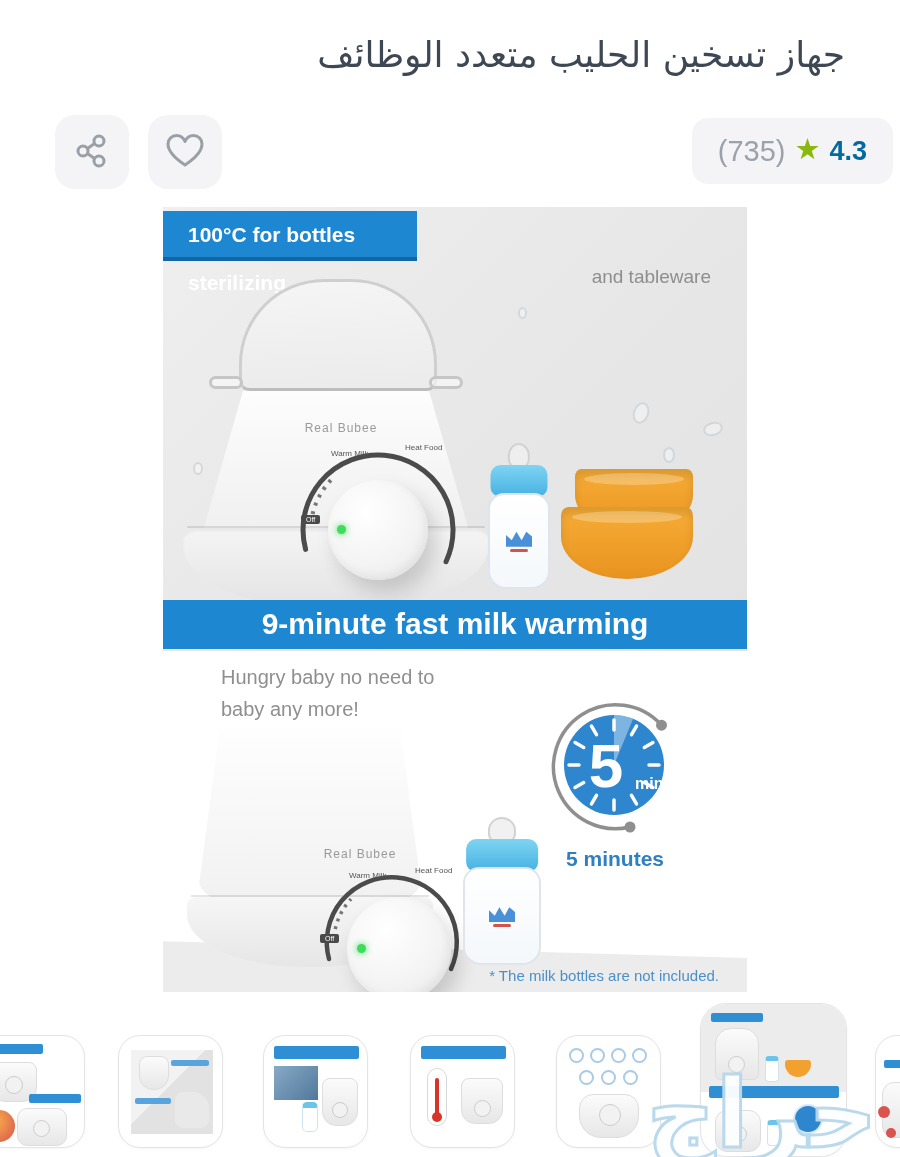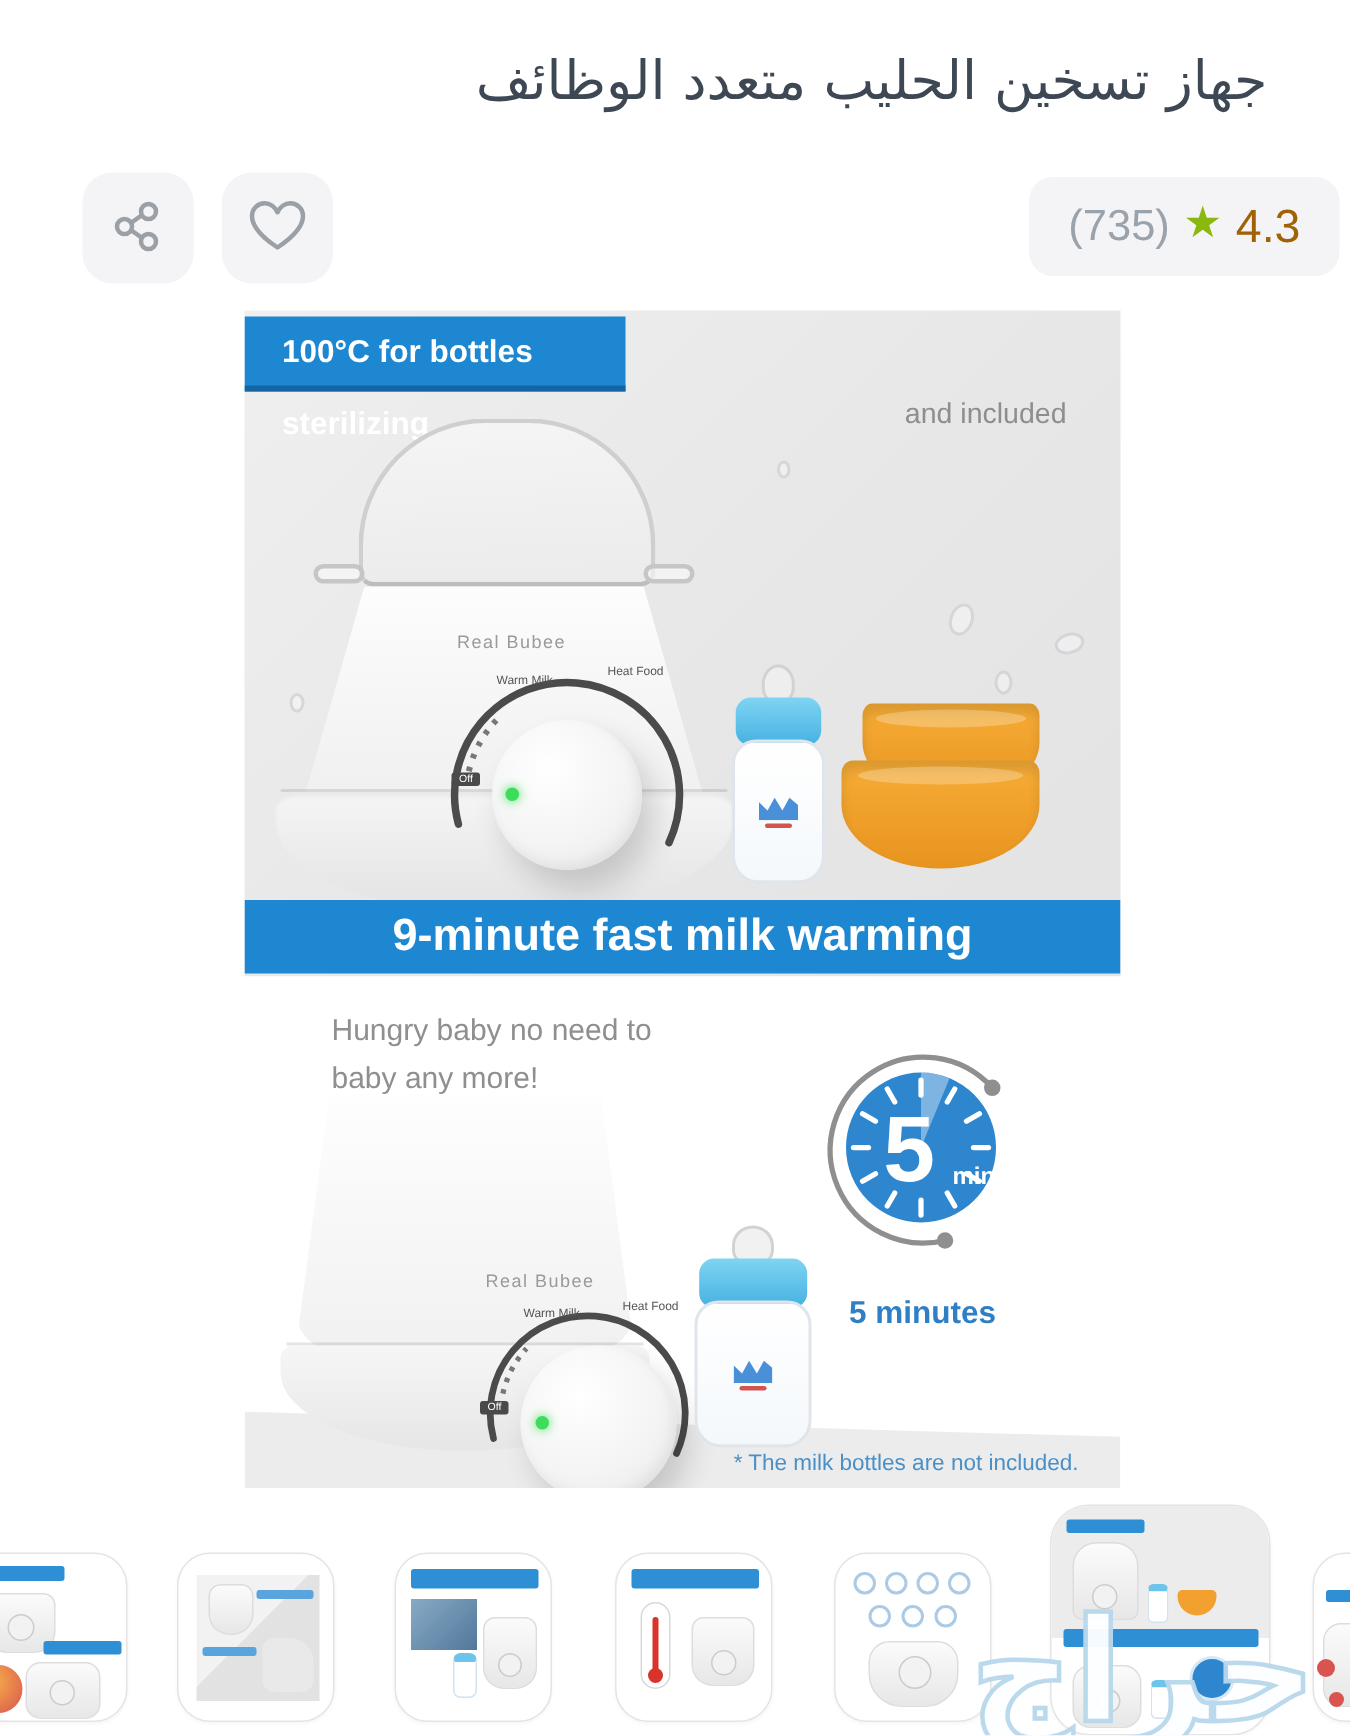--- a/index.html
+++ b/index.html
@@ -11,21 +11,21 @@
     font-size:36px; color:#3e4854; font-weight:normal; font-family:"DejaVu Sans","Liberation Sans",sans-serif; }
   .actions-row { position:absolute; top:115px; left:0; right:0; height:74px;margin-left:20px; }
   .icon-btn { position:absolute; width:74px; height:74px; border:none; border-radius:20px; background:#f4f4f6; cursor:pointer;
     display:flex; align-items:center; justify-content:center; }
   .icon-btn.share { left:35px; top:0; }
   .icon-btn.heart { left:128px; top:0; }
   .rating-badge { position:absolute; right:7px; top:3px; height:66px; background:#f4f4f6; border-radius:16px;
     display:flex; flex-direction:row; align-items:center; padding:0 26px; gap:9px; cursor:pointer; }
   .rating-count { font-size:29px; color:#9aa2ac; }
   .rating-star { font-size:29px; color:#8bb80e; line-height:1; position:relative; top:-2px; }
-  .rating-value { font-size:31px; color:#a16207; font-weight:normal; }
+  .rating-value { font-size:27px; color:#0369a1; font-weight:bold; }
 
   
   .slide { position:absolute; left:163px; width:584px; overflow:hidden; cursor:pointer; }
   .slide1 { top:207px; height:444px; background:linear-gradient(135deg,#efefef 0%,#e7e7e7 55%,#e3e3e3 100%); }
   .slide2 { top:651px; height:341px; background:#ffffff; }
 
   .banner-top { position:absolute; left:0; top:4px; width:254px; height:50px; background:#1e87d2;
     border-bottom:4px solid #1565a5; color:#fff; font-weight:bold; font-size:21px; line-height:48px; padding-left:25px; }
   .caption1 { position:absolute; left:318px; top:55px; width:230px; text-align:right;
     color:#8e8e8e; font-size:19px; line-height:1.55; }
@@ -78,39 +78,39 @@
   
   .bowl { position:absolute; background:linear-gradient(180deg,#f6ad37,#e8931f);
     border-radius:10px 10px 90px 90px / 12px 12px 58px 58px; box-shadow:inset 0 6px 8px rgba(0,0,0,.12); }
   .bowl.back { left:412px; top:262px; width:118px; height:64px; }
   .bowl.front { left:398px; top:300px; width:132px; height:72px; }
   .bowl-rim { position:absolute; left:8%; top:4px; width:84%; height:12px; background:rgba(255,255,255,.25); border-radius:50%; }
 
   .splash { position:absolute; border:2px solid rgba(190,195,200,.55); background:rgba(255,255,255,.35); border-radius:50%; }
 
   
-  .caption2 { position:absolute; left:58px; top:20px; color:#8f8f8f; font-size:20px; line-height:1.6; }
+  .caption2 { position:absolute; left:58px; top:10px; color:#8f8f8f; font-size:20px; line-height:1.6; }
   .floor-band { position:absolute; left:0; bottom:0; width:100%; height:62px; background:#ececec;
     clip-path:polygon(0 18%,100% 45%,100% 100%,0 100%); }
   .device2 { position:absolute; left:24px; top:78px; width:246px; height:238px; }
   .body2 { position:absolute; left:10px; top:0; width:226px; height:172px;
     background:linear-gradient(180deg,#fefefe,#f1f1f1); clip-path:polygon(10% 0,90% 0,100% 100%,0% 100%);
     border-radius:28px; }
   .base2 { position:absolute; left:0; top:168px; width:246px; height:70px;
     background:linear-gradient(180deg,#f6f6f6,#e6e6e6); border-radius:10px 10px 120px 120px / 8px 8px 52px 52px; }
   .seam2 { position:absolute; left:4px; top:166px; width:238px; height:2px; background:rgba(0,0,0,.10); }
   .brand2 { left:118px; top:118px; width:110px; text-align:center; }
   .arc2 { left:130px; top:138px; }
   .knob2 { left:160px; top:168px; width:104px; height:104px; }
   .gd2 { left:170px; top:215px; }
   .dl-warm2 { left:162px; top:142px; } .dl-heat2 { left:228px; top:137px; }
   .off2 { left:133px; top:205px; }
 
   .clock-wrap { position:absolute; left:372px; top:36px; width:160px; text-align:center; }
-  .clock-label { margin-top:20px; color:#2f7fc4; font-size:21px; font-weight:bold; }
+  .clock-label { margin-top:4px; color:#2f7fc4; font-size:21px; font-weight:bold; }
   .footnote { position:absolute; right:28px; top:316px; color:#4a90c7; font-size:15px;text-align:right; }
 
   
   .thumbs { position:absolute; left:0; top:1003px; width:900px; height:154px; }
   .thumb { position:absolute; top:32px; width:105px; height:113px; background:#ffffff;
     border:1px solid #e4e4e4; border-radius:22px; overflow:hidden; cursor:pointer;
     box-shadow:0 1px 3px rgba(0,0,0,.04); }
   .thumb.selected { top:0; width:147px; height:154px; border-radius:26px; }
   .mini { position:absolute; }
   .mini-bar { background:#2e8fd4; border-radius:2px; }
@@ -151,21 +151,21 @@
     <div class="rating-badge">
       <span class="rating-count">(735)</span>
       <span class="rating-star">★</span>
       <span class="rating-value">4.3</span>
     </div>
   </div>
 
   <figure class="slide slide1">
     <div class="banner-top">100°C for bottles sterilizing</div>
     <div class="caption1">
-      <div>and included</div>
+      <div>and tableware</div>
     </div>
 
     <div class="splash" style="left:470px; top:195px; width:16px; height:22px; transform:rotate(20deg);"></div>
     <div class="splash" style="left:500px; top:240px; width:12px; height:16px;"></div>
     <div class="splash" style="left:540px; top:215px; width:20px; height:14px; transform:rotate(-15deg);"></div>
     <div class="splash" style="left:355px; top:100px; width:9px; height:12px;"></div>
     <div class="splash" style="left:30px; top:255px; width:10px; height:13px;"></div>
 
     <div class="device1">
       <div class="dome"></div>

